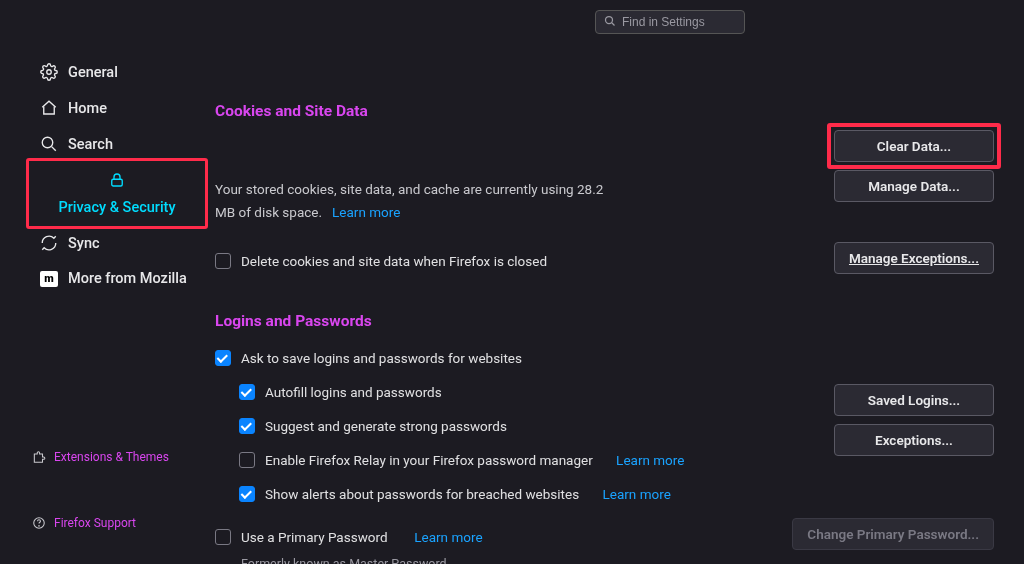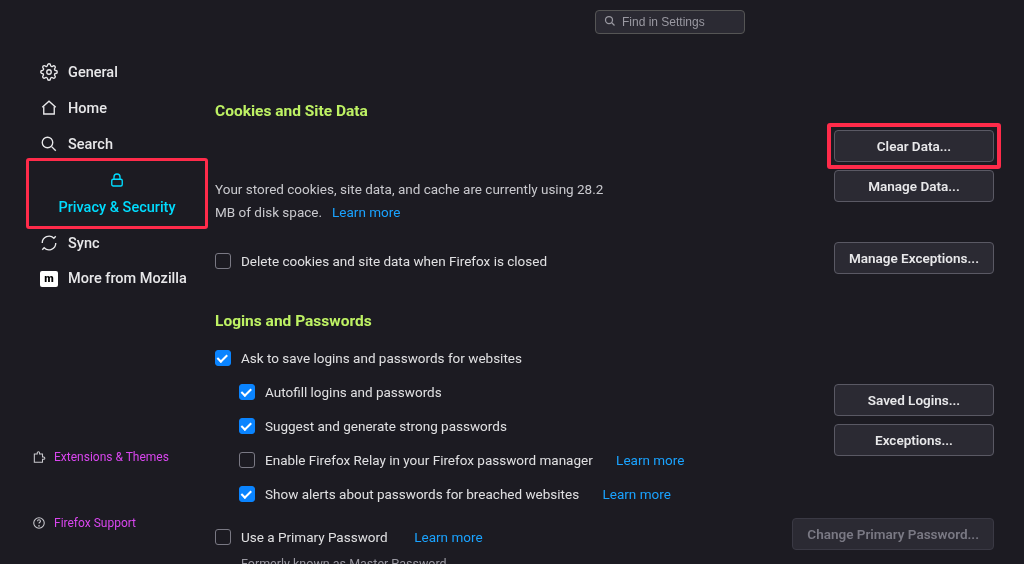--- a/index.html
+++ b/index.html
@@ -99,21 +99,21 @@
   .content {
     position: absolute;
     left: 215px;
     top: 102px;
     right: 30px;
   }
   .section { margin-bottom: 38px; }
   .section h2 {
     font-size: 15.5px;
     font-weight: 700;
-    color: #bef264;
+    color: #d946ef;
     margin-bottom: 10px;
   }
   .row {
     display: flex;
     justify-content: space-between;
     align-items: flex-start;
     gap: 20px;
   }
   .desc {
     color: #c9c9ce;
@@ -300,21 +300,21 @@
       <div class="btn-col">
         <div class="btn btn-highlight">Clear Data...</div>
         <div class="btn">Manage Data...</div>
       </div>
     </div>
     <div class="row-flex" style="margin-top:18px;">
       <label class="chk-row">
         <span class="chk"></span>
         <span>Delete cookies and site data when Firefox is closed</span>
       </label>
-      <div class="btn" style="min-width:160px;">Manage Exceptions...</div>
+      <div class="btn" style="min-width:160px;text-decoration:underline;">Manage Exceptions...</div>
     </div>
   </div>
 
   <div class="section">
     <h2>Logins and Passwords</h2>
 
     <div class="row-flex">
       <div class="chk-list" style="flex:1;">
         <label class="chk-row">
           <span class="chk checked"></span>

